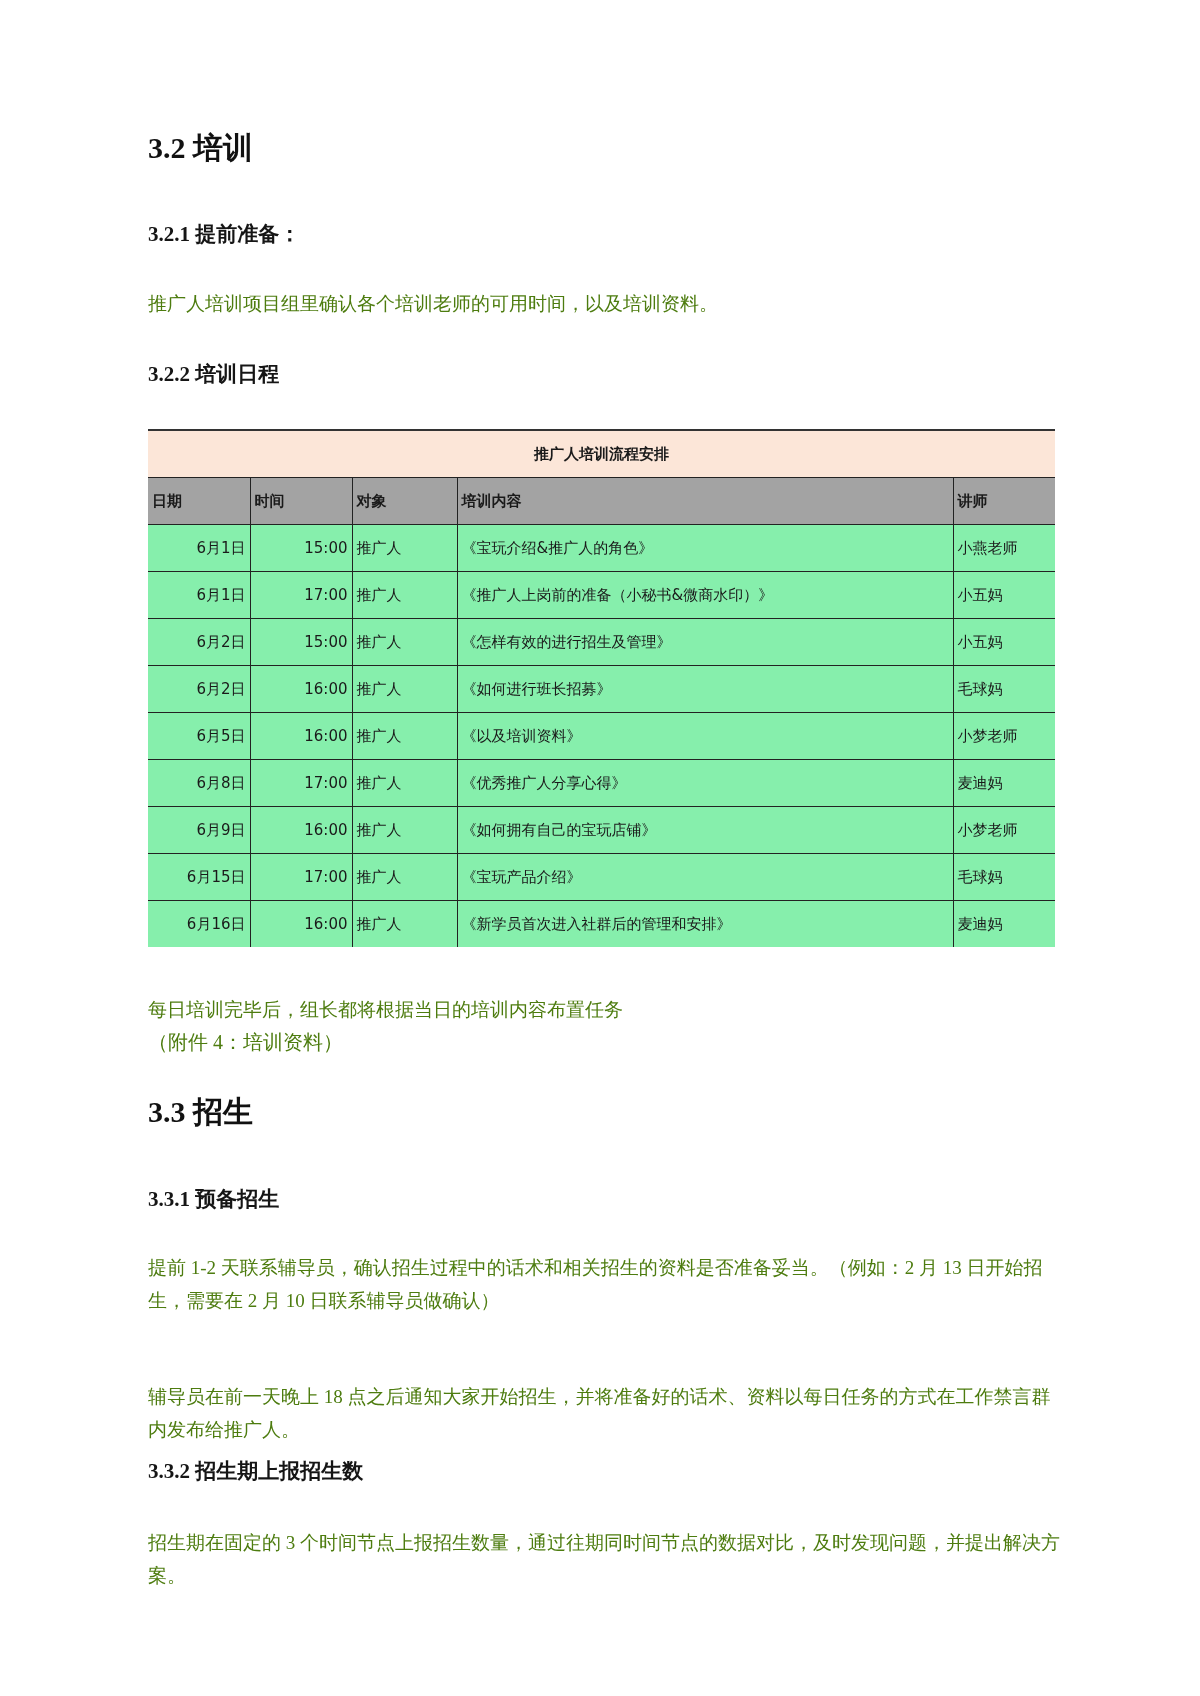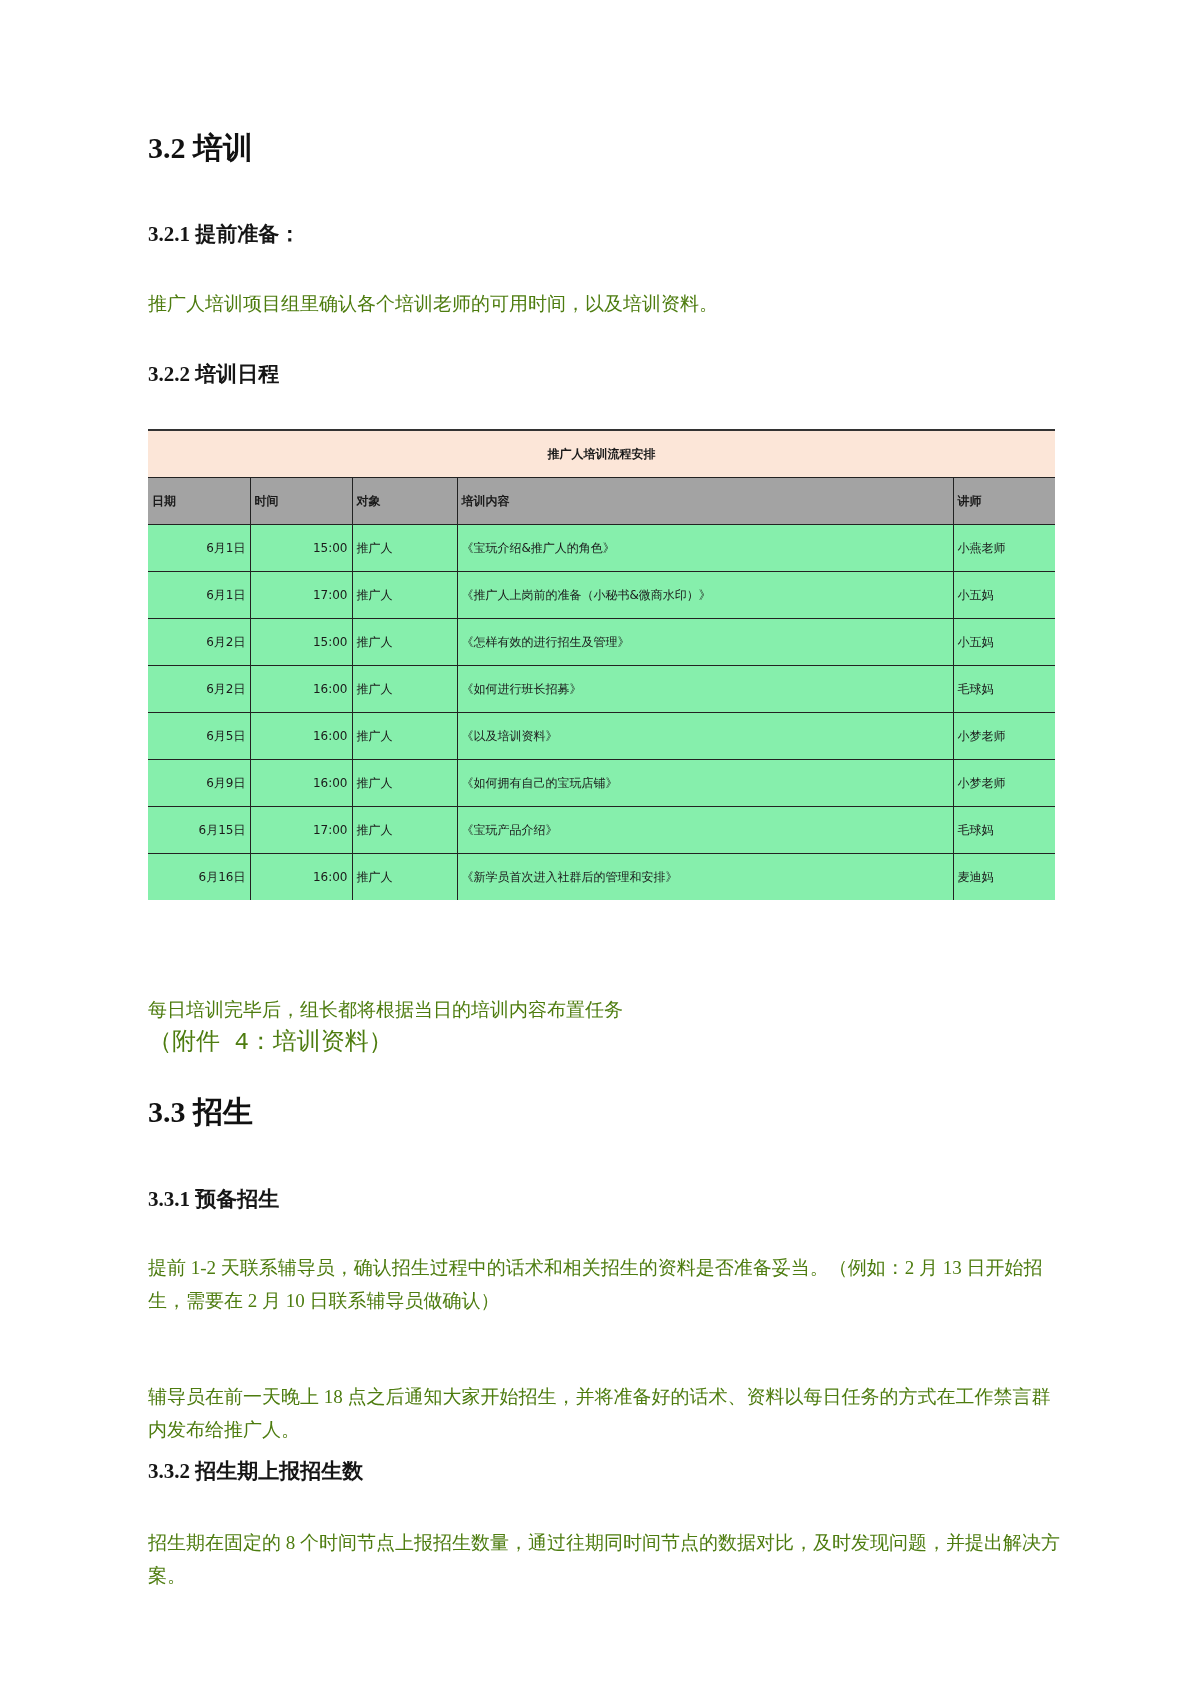--- a/index.html
+++ b/index.html
@@ -6,21 +6,21 @@
   body { width: 1200px; height: 1696px; position: relative; overflow: hidden;
          font-family: "DejaVu Serif", "Liberation Serif", serif; color: #333; }
   .abs { position: absolute; left: 148px; white-space: nowrap; }
   .h2 { font-size: 30px; font-weight: bold; color: #111; font-family: "Liberation Serif", "DejaVu Serif", serif; letter-spacing: 0px; }
   .h3 { font-size: 21px; font-weight: bold; color: #151515; font-family: "Liberation Serif", "DejaVu Serif", serif; }
   .p  { font-size: 19px; color: #4d7c0f; line-height: 33px; font-family: "Liberation Serif", "DejaVu Serif", serif; }
   .wrap { width: 920px; white-space: normal; }
 
   table.sched { position: absolute; left: 148px; top: 429px; width: 907px;
                 border-collapse: collapse; font-family: "DejaVu Sans", "Liberation Sans", sans-serif; }
-  table.sched td, table.sched th { padding: 0 4px; height: 46px; font-size: 12px; color: #1a1a1a; }
+  table.sched td, table.sched th { padding: 0 4px; height: 46px; font-size: 15px; color: #1a1a1a; }
   .title-row th { background: #fce6d8; border-top: 2px solid #333; font-weight: bold; font-size: 20px;
                   text-align: center; height: 46px; }
   .head-row th { background: #a3a3a3; border-top: 1.5px solid #222; border-left: 1.5px solid #222;
                  text-align: left; font-weight: bold; font-size: 20px; height: 56px; }
   .head-row th:first-child { border-left: none; }
   .body-row td { background: #86efac; border-top: 1.5px solid #222; border-left: 1.5px solid #222; }
   .body-row td:first-child { border-left: none; }
   .r { text-align: right; }
   .l { text-align: left; }
   col.c1 { width: 102px; } col.c2 { width: 102px; } col.c3 { width: 105px; }
@@ -82,20 +82,27 @@
     <td class="l">毛球妈</td>
   </tr>
   <tr class="body-row">
     <td class="r">6月5日</td>
     <td class="r">16:00</td>
     <td class="l">推广人</td>
     <td class="l">《以及培训资料》</td>
     <td class="l">小梦老师</td>
   </tr>
   <tr class="body-row">
+    <td class="r">6月8日</td>
+    <td class="r">17:00</td>
+    <td class="l">推广人</td>
+    <td class="l">《优秀推广人分享心得》</td>
+    <td class="l">麦迪妈</td>
+  </tr>
+  <tr class="body-row">
     <td class="r">6月9日</td>
     <td class="r">16:00</td>
     <td class="l">推广人</td>
     <td class="l">《如何拥有自己的宝玩店铺》</td>
     <td class="l">小梦老师</td>
   </tr>
   <tr class="body-row">
     <td class="r">6月15日</td>
     <td class="r">17:00</td>
     <td class="l">推广人</td>
@@ -106,20 +113,20 @@
     <td class="r">6月16日</td>
     <td class="r">16:00</td>
     <td class="l">推广人</td>
     <td class="l">《新学员首次进入社群后的管理和安排》</td>
     <td class="l">麦迪妈</td>
   </tr>
 </tbody>
   </table>
 
 <div class="abs p" style="top:993px;">每日培训完毕后，组长都将根据当日的培训内容布置任务</div>
-<div class="abs p" style="top:1026px; font-size:24px;font-family:Liberation Mono, monospace;">（附件 4：培训资料）</div>
+<div class="abs p" style="top:1026px; font-size:20px;">（附件 4：培训资料）</div>
 
 <div class="abs h2" style="top:1092px;">3.3 招生</div>
 <div class="abs h3" style="top:1185px;">3.3.1 预备招生</div>
 <div class="abs p wrap" style="top:1251px;">提前 1-2 天联系辅导员，确认招生过程中的话术和相关招生的资料是否准备妥当。（例如：2 月 13 日开始招生，需要在 2 月 10 日联系辅导员做确认）</div>
 <div class="abs p wrap" style="top:1380px;">辅导员在前一天晚上 18 点之后通知大家开始招生，并将准备好的话术、资料以每日任务的方式在工作禁言群内发布给推广人。</div>
 <div class="abs h3" style="top:1457px;">3.3.2 招生期上报招生数</div>
-<div class="abs p wrap" style="top:1526px;">招生期在固定的 8 个时间节点上报招生数量，通过往期同时间节点的数据对比，及时发现问题，并提出解决方案。</div>
+<div class="abs p wrap" style="top:1526px;">招生期在固定的 3 个时间节点上报招生数量，通过往期同时间节点的数据对比，及时发现问题，并提出解决方案。</div>
 
 </body></html>

